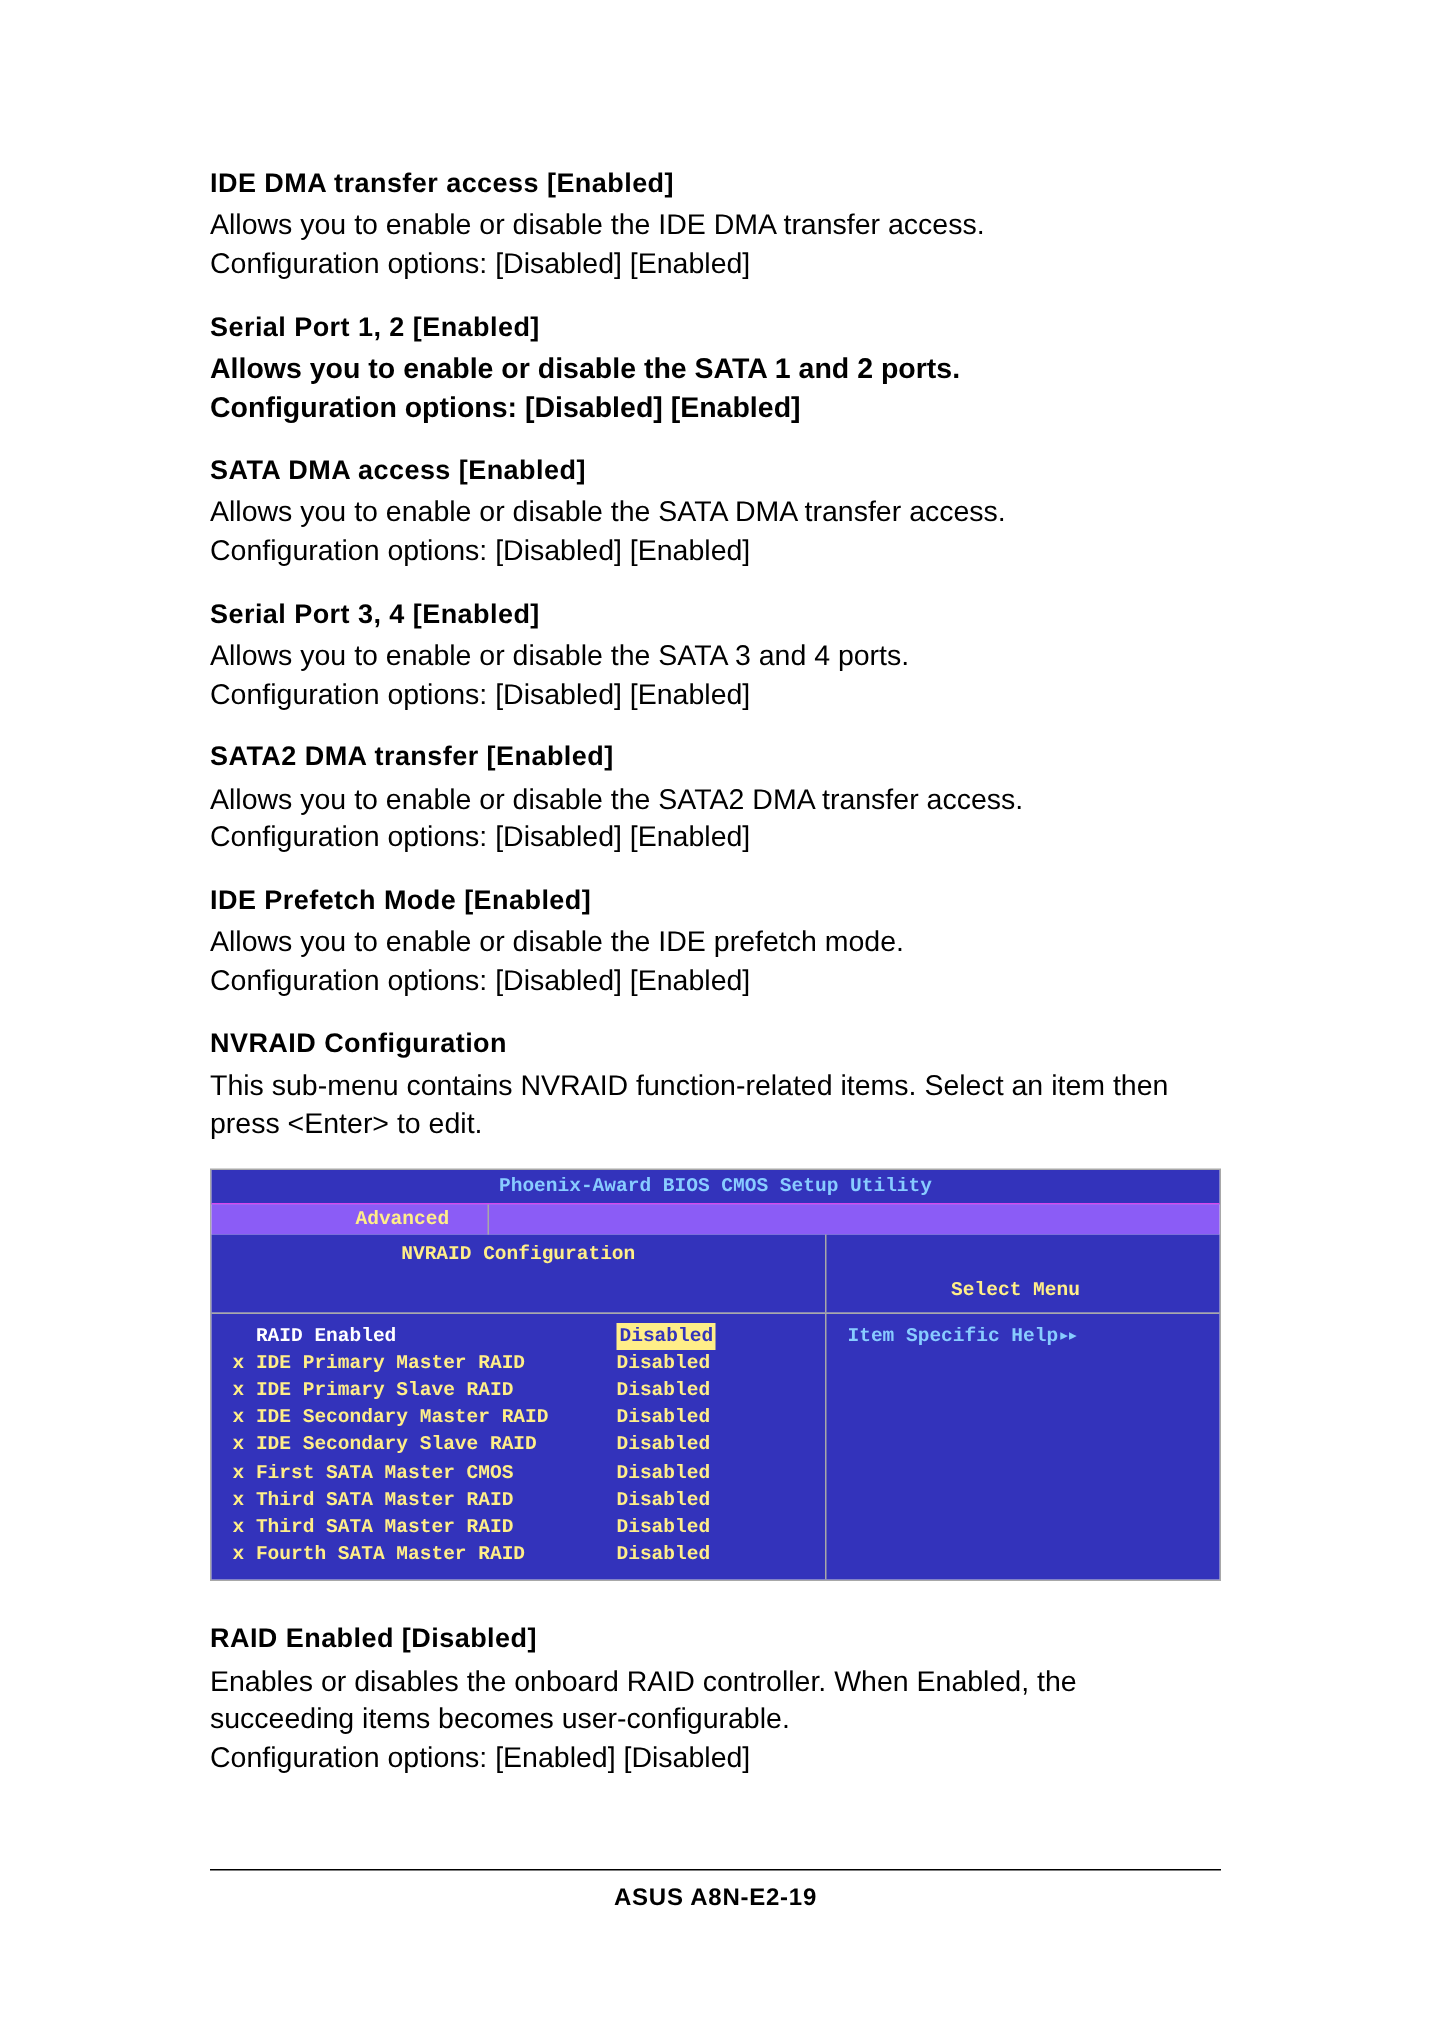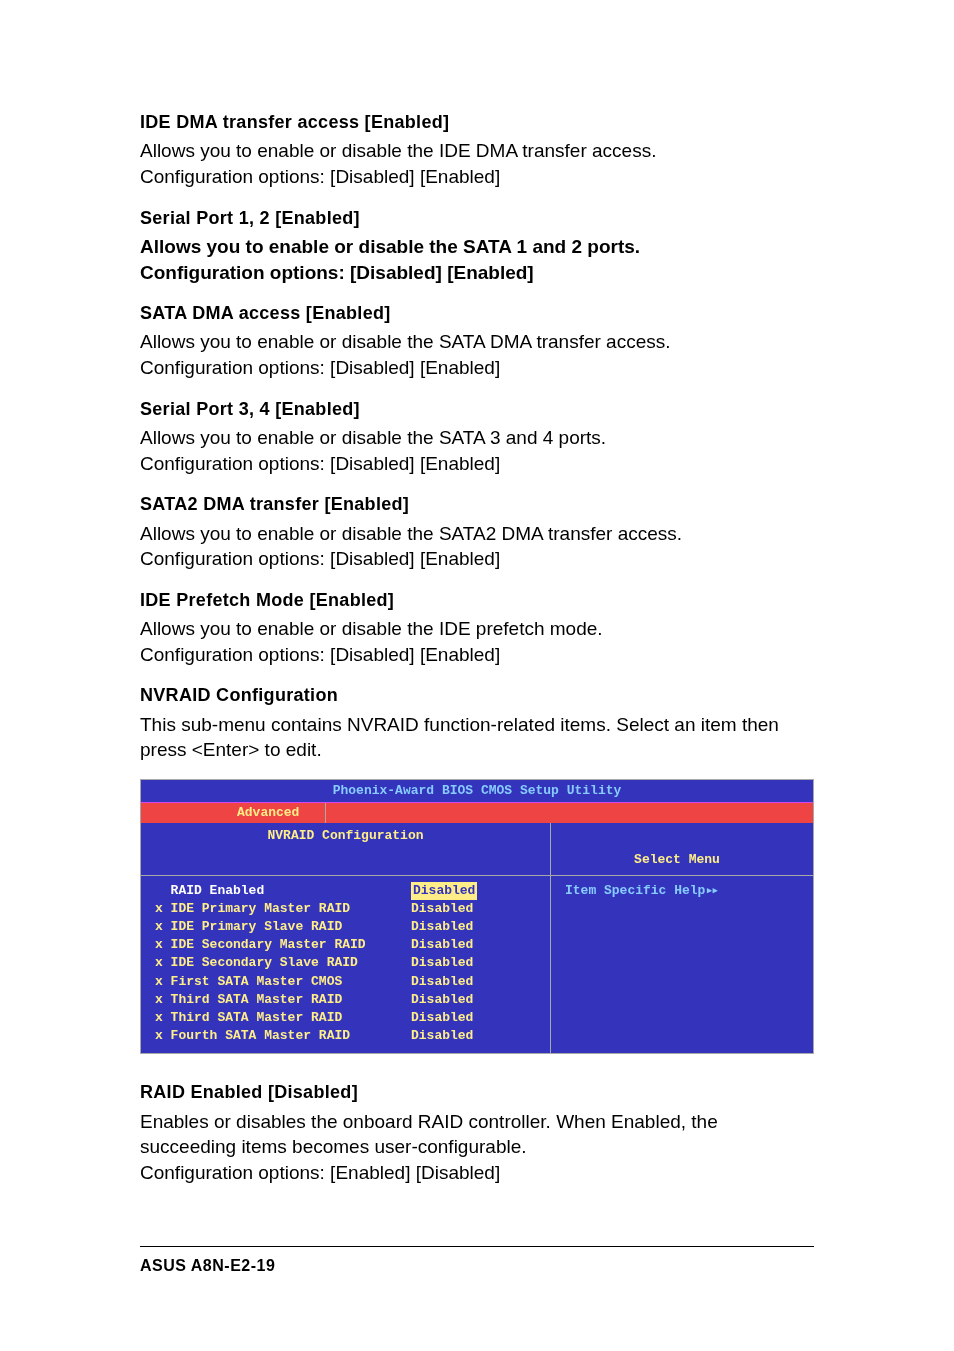--- a/index.html
+++ b/index.html
@@ -32,21 +32,21 @@
       line-height: 1.4;
     }
     .bios-title {
       background: #3333bb;
       color: #88ccff;
       text-align: center;
       padding: 2px 0;
       border-bottom: 1px solid #d946ef;
     }
     .bios-tabrow {
-      background: #ef4444;
+      background: #8b5cf6;
       display: flex;
     }
     .bios-tab {
       color: #ffee88;
       padding: 1px 26px 1px 26px;
       border-right: 1px solid #a8a8a8;
       margin-left: 70px;
     }
     .bios-header-row {
       display: flex;
@@ -93,21 +93,21 @@
       background: #ffee88;
       color: #3333bb;
       padding: 0 2px;
     }
     .help-arrows { letter-spacing: -2px; }
     .footer {
       border-top: 1px solid #000;
       margin-top: 60px;
       padding-top: 8px;
       display: flex;
-      justify-content: flex-start;
+      justify-content: center;
       font-size: 16px;
       font-weight: bold;
       font-stretch: condensed;
       letter-spacing: 0.5px;
     }
   </style>
 </head>
 <body>
 
 <div id="sections-container">

